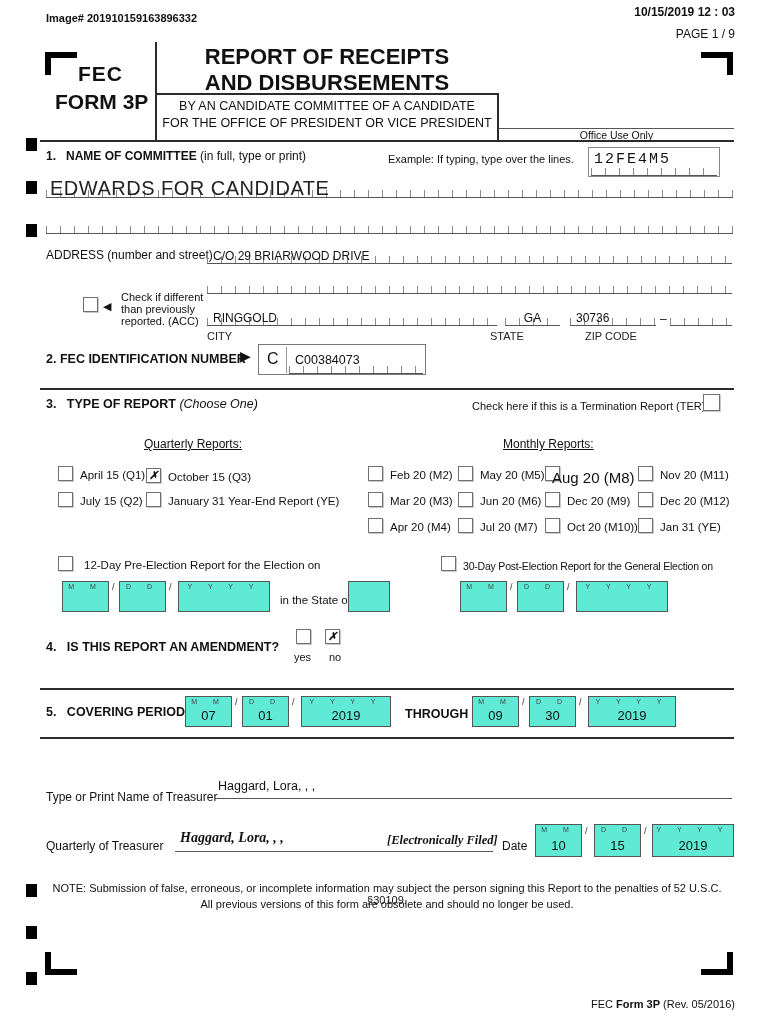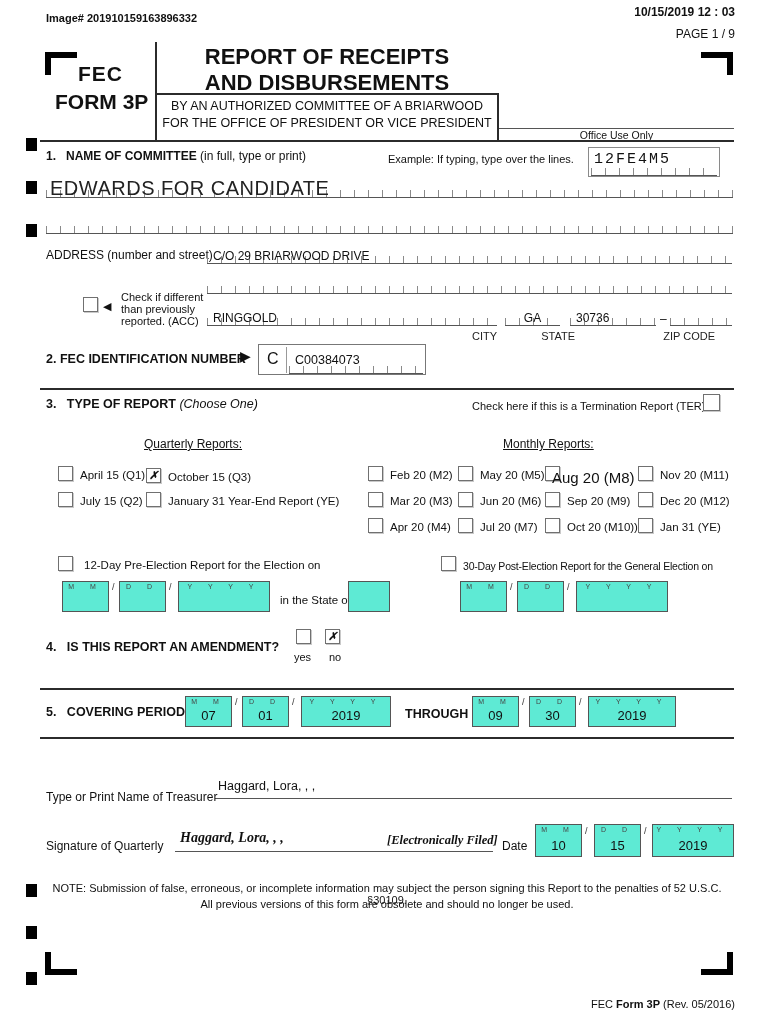--- a/index.html
+++ b/index.html
@@ -40,21 +40,21 @@
   .cb.big { width:17px; height:17px; line-height:15px; }
 
   .datebox { position:absolute; height:31px; border:1.4px solid #555; background:#5eead4; }
   .dlab {
     position:absolute; top:1px; left:0; right:0; text-align:center;
     font-size:7px; letter-spacing:7px; color:#444; white-space:nowrap; overflow:hidden;
   }
   .dval { position:absolute; bottom:3px; left:0; right:0; text-align:center; font-size:13px; color:#111; }
   .slash { position:absolute; font-size:9px; color:#333; }
 
-  .field-label { position:absolute; font-size:11px; color:#222; text-align:right; }
+  .field-label { position:absolute; font-size:11px; color:#222; text-align:left; }
 
   .officegrid { position:absolute; display:flex; border:2px solid #222; background:#fff; }
   .ocell { flex:1; border-left:2px solid #222; }
   .ocell.first {
     flex:0 0 40px; border-left:none; display:flex; flex-direction:column;
     justify-content:center; align-items:center; font-size:10px; line-height:1.3;
   }
 </style>
 </head>
 <body>
@@ -77,21 +77,21 @@
   <div class="abs bold" style="right:35px;top:5px;font-size:12px">10/15/2019 12 : 03</div>
   <div class="abs" style="right:35px;top:27px;font-size:12px">PAGE 1 / 9</div>
 
   <div class="abs bold" style="left:78px;top:62px;font-size:21px;letter-spacing:1px">FEC</div>
   <div class="abs bold" style="left:55px;top:90px;font-size:21px">FORM 3P</div>
 
   <div class="vline" style="left:155px;top:42px;width:2px;height:98px"></div>
   <div class="abs bold center" style="left:157px;top:44px;width:340px;font-size:22px">REPORT OF RECEIPTS</div>
   <div class="abs bold center" style="left:157px;top:70px;width:340px;font-size:22px">AND DISBURSEMENTS</div>
   <div class="hline" style="left:155px;top:93px;width:344px;height:2px"></div>
-  <div class="abs center" style="left:157px;top:99px;width:340px;font-size:12.5px">BY AN AUTHORIZED COMMITTEE OF A BRIARWOOD</div>
+  <div class="abs center" style="left:157px;top:99px;width:340px;font-size:12.5px">BY AN CANDIDATE COMMITTEE OF A CANDIDATE</div>
   <div class="abs center" style="left:157px;top:116px;width:340px;font-size:12.5px">FOR THE OFFICE OF PRESIDENT OR VICE PRESIDENT</div>
   <div class="vline" style="left:497px;top:93px;width:2px;height:47px"></div>
   <div class="thinline" style="left:499px;top:128px;width:235px"></div>
   <div class="abs center" style="left:499px;top:129px;width:235px;font-size:10.5px">Office Use Only</div>
   <div class="hline" style="left:40px;top:140px;width:694px;height:2px"></div>
 
   <div class="abs" style="left:46px;top:149px;font-size:12px">
     <span class="bold">1.</span>&nbsp;&nbsp;
     <span class="bold">NAME OF COMMITTEE</span>
     <span>(in full, type or print)</span>
@@ -176,21 +176,21 @@
   <span class="cb" style="left:545px;top:466px"></span>
   <span class="abs" style="left:552px;top:469px;font-size:15px">Aug 20 (M8)</span>
   <span class="cb" style="left:638px;top:466px"></span>
   <span class="abs" style="left:660px;top:469px;font-size:11.5px">Nov 20 (M11)</span>
 
   <span class="cb" style="left:368px;top:492px"></span>
   <span class="abs" style="left:390px;top:495px;font-size:11.5px">Mar 20 (M3)</span>
   <span class="cb" style="left:458px;top:492px"></span>
   <span class="abs" style="left:480px;top:495px;font-size:11.5px">Jun 20 (M6)</span>
   <span class="cb" style="left:545px;top:492px"></span>
-  <span class="abs" style="left:567px;top:495px;font-size:11.5px">Sep 20 (M9)</span>
+  <span class="abs" style="left:567px;top:495px;font-size:11.5px">Dec 20 (M9)</span>
   <span class="cb" style="left:638px;top:492px"></span>
   <span class="abs" style="left:660px;top:495px;font-size:11.5px">Dec 20 (M12)</span>
 
   <span class="cb" style="left:368px;top:518px"></span>
   <span class="abs" style="left:390px;top:521px;font-size:11.5px">Apr 20 (M4)</span>
   <span class="cb" style="left:458px;top:518px"></span>
   <span class="abs" style="left:480px;top:521px;font-size:11.5px">Jul 20 (M7)</span>
   <span class="cb" style="left:545px;top:518px"></span>
   <span class="abs" style="left:567px;top:521px;font-size:11.5px">Oct 20 (M10))</span>
   <span class="cb" style="left:638px;top:518px"></span>
@@ -271,21 +271,21 @@
     <span class="dval">2019</span>
   </div>
 
   <div class="hline" style="left:40px;top:737px;width:694px;height:2px"></div>
 
 
   <div class="abs" style="left:218px;top:779px;font-size:12.5px">Haggard, Lora, , ,</div>
   <div class="thinline" style="left:215px;top:798px;width:517px"></div>
   <div class="abs" style="left:46px;top:790px;font-size:12px">Type or Print Name of Treasurer</div>
 
-  <div class="abs" style="left:46px;top:839px;font-size:12px">Signature of Quarterly</div>
+  <div class="abs" style="left:46px;top:839px;font-size:12px">Quarterly of Treasurer</div>
   <div class="abs script" style="left:180px;top:830px;font-size:14px">Haggard, Lora, , ,</div>
   <div class="abs script" style="left:387px;top:833px;font-size:12.5px">[Electronically Filed]</div>
   <div class="thinline" style="left:175px;top:851px;width:318px"></div>
   <div class="abs" style="left:502px;top:839px;font-size:12px">Date</div>
   <div class="datebox" style="left:535px;top:824px;width:47px;height:33px">
     <span class="dlab">M M</span>
     <span class="dval">10</span>
   </div>
   <span class="slash" style="left:585px;top:826px">/</span>
   <div class="datebox" style="left:594px;top:824px;width:47px;height:33px">

